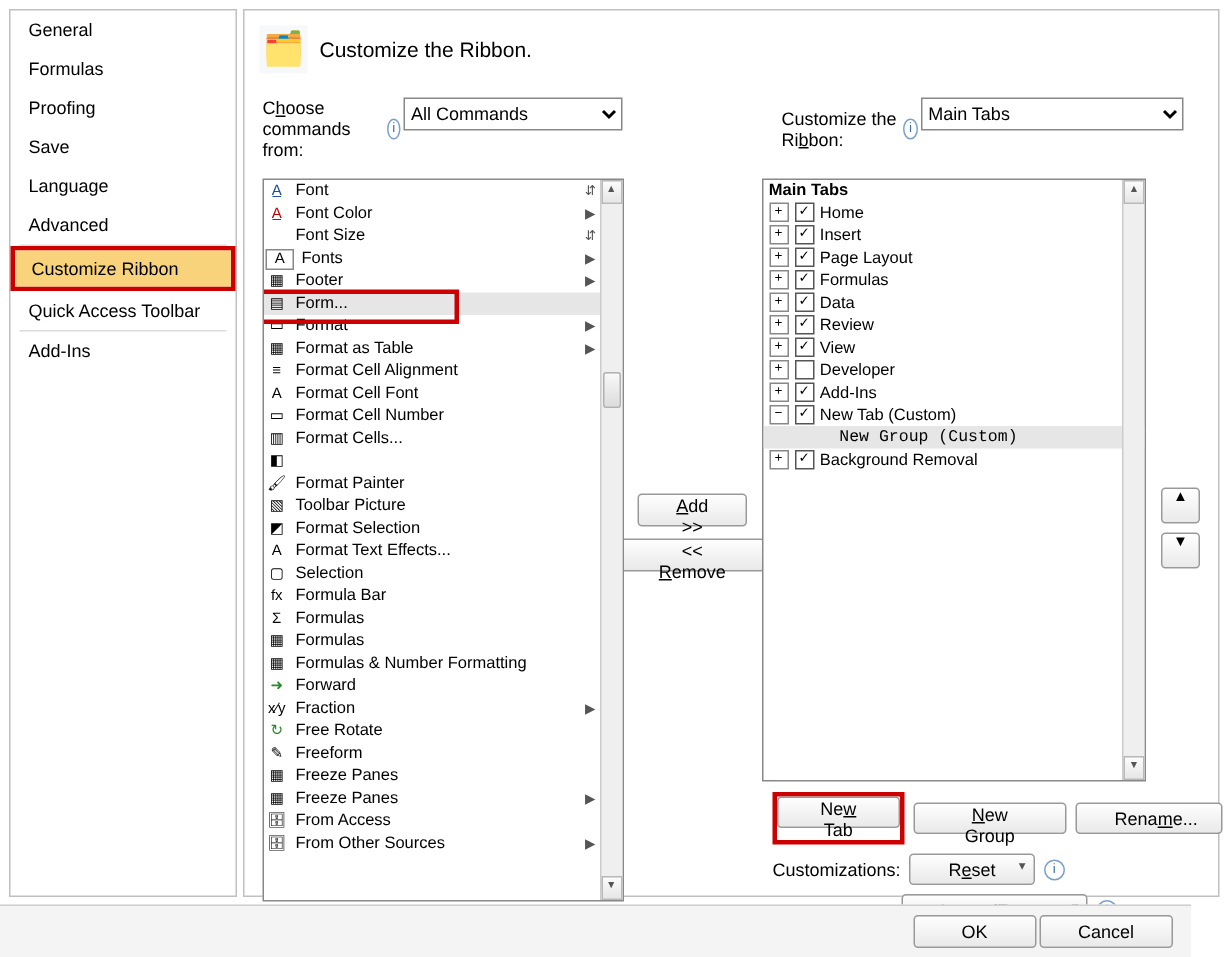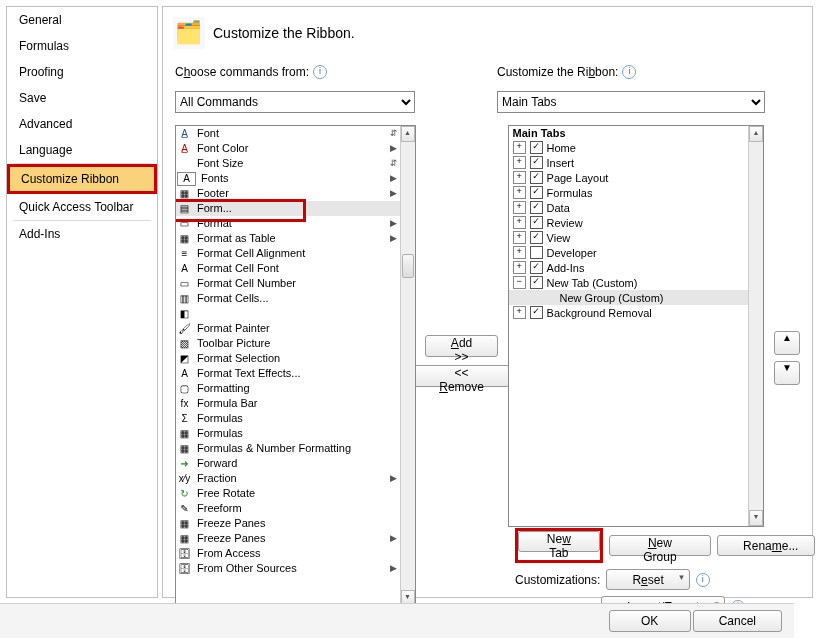--- a/index.html
+++ b/index.html
@@ -7,23 +7,23 @@
 .sidebar{position:absolute;left:6px;top:6px;width:150px;height:590px;border:1px solid #c0c0c0;background:#fff}
 .sidebar-item{padding:6px 12px;cursor:pointer}
 .sidebar-item.sel{background:#f9d27c;padding:5px 11px}
 .sidebar .outline{border:3px solid #cc0000}
 .sidebar-sep{border-top:1px solid #dcdcdc;margin:0 6px}
 .main{position:absolute;left:162px;top:6px;width:649px;height:590px;border:1px solid #c0c0c0;background:#fff}
 .title-row{display:flex;align-items:center;gap:8px;padding:10px 10px 16px 10px}
 .title-icon{width:32px;height:32px;display:flex;align-items:center;justify-content:center;font-size:22px;background:#f7f8fa}
 .title-text{font-size:14px}
 .choose-row{display:flex;gap:20px;padding:0 12px}
-.choose-col{display:flex;flex-direction:column;gap:12px}
+.choose-col{display:flex;flex-direction:row;gap:2px}
 .choose-col.left{width:240px}
-.choose-col.right{margin-left:62px;width:268px}
+.choose-col.right{margin-left:86px;width:268px}
 .lbl{display:flex;align-items:center;gap:4px}
 .info{width:12px;height:12px;border:1px solid #7aa0cc;border-radius:50%;font-size:9px;line-height:10px;text-align:center;color:#3a6fa3;display:inline-block}
 .u{text-decoration:underline}
 select{font:inherit;height:22px;border:1px solid #888;background:#fff}
 .content-row{display:flex;padding:12px 12px 0 12px;gap:10px;align-items:flex-start}
 .cmdbox{width:240px;height:480px;border:1px solid #888;position:relative;overflow:hidden;background:#fff}
 .cmdlist{position:absolute;left:0;top:0;right:14px;bottom:0;overflow:hidden}
 .cmd{display:flex;align-items:center;height:15px;font-size:11px;line-height:15px}
 .cmd .ic{width:17px;height:15px;flex:0 0 17px;display:flex;align-items:center;justify-content:center;font-size:10px}
 .cmd .nm{flex:1;padding-left:4px;white-space:nowrap;overflow:hidden;text-overflow:ellipsis}
@@ -55,22 +55,22 @@
 </style>
 </head>
 <body>
 
 <div class="dialog">
   <div class="sidebar">
     <div class="sidebar-item">General</div>
     <div class="sidebar-item">Formulas</div>
     <div class="sidebar-item">Proofing</div>
     <div class="sidebar-item">Save</div>
+    <div class="sidebar-item">Language</div>
     <div class="sidebar-item">Advanced</div>
-    <div class="sidebar-item">Language</div>
     <div class="sidebar-sep"></div>
     <div class="outline">
         <div class="sidebar-item sel">Customize Ribbon</div>
       </div>
     <div class="sidebar-item">Quick Access Toolbar</div>
     <div class="sidebar-sep"></div>
     <div class="sidebar-item">Add-Ins</div>
   </div>
 
   <div class="main">
@@ -182,21 +182,21 @@
               <span class="nm">Format Selection</span>
               <span class="ar"></span>
             </div>
             <div class="cmd">
               <span class="ic">A</span>
               <span class="nm">Format Text Effects...</span>
               <span class="ar"></span>
             </div>
             <div class="cmd">
               <span class="ic">▢</span>
-              <span class="nm">Formatting</span>
+              <span class="nm">Selection</span>
               <span class="ar"></span>
             </div>
             <div class="cmd">
               <span class="ic">fx</span>
               <span class="nm">Formula Bar</span>
               <span class="ar"></span>
             </div>
             <div class="cmd">
               <span class="ic">Σ</span>
               <span class="nm">Formulas</span>
@@ -312,21 +312,21 @@
             <div class="rnode" style="padding-left: 2px;">
               <span class="expander">+</span>
               <span class="chk">✓</span>
               <span class="lbltx">Add-Ins</span>
             </div>
             <div class="rnode" style="padding-left: 2px;">
               <span class="expander">−</span>
               <span class="chk">✓</span>
               <span class="lbltx">New Tab (Custom)</span>
             </div>
-            <div class="rnode rsel" style="padding-left: 34px;">
+            <div class="rnode rsel" style="padding-left: 34px; font-family: Liberation Mono, monospace;">
               <span style="width: 15px; flex: 0 0 15px;"></span>
               <span class="lbltx">New Group (Custom)</span>
             </div>
             <div class="rnode" style="padding-left: 2px;">
               <span class="expander">+</span>
               <span class="chk">✓</span>
               <span class="lbltx">Background Removal</span>
             </div>
           </div>
         <div class="rscroll">

